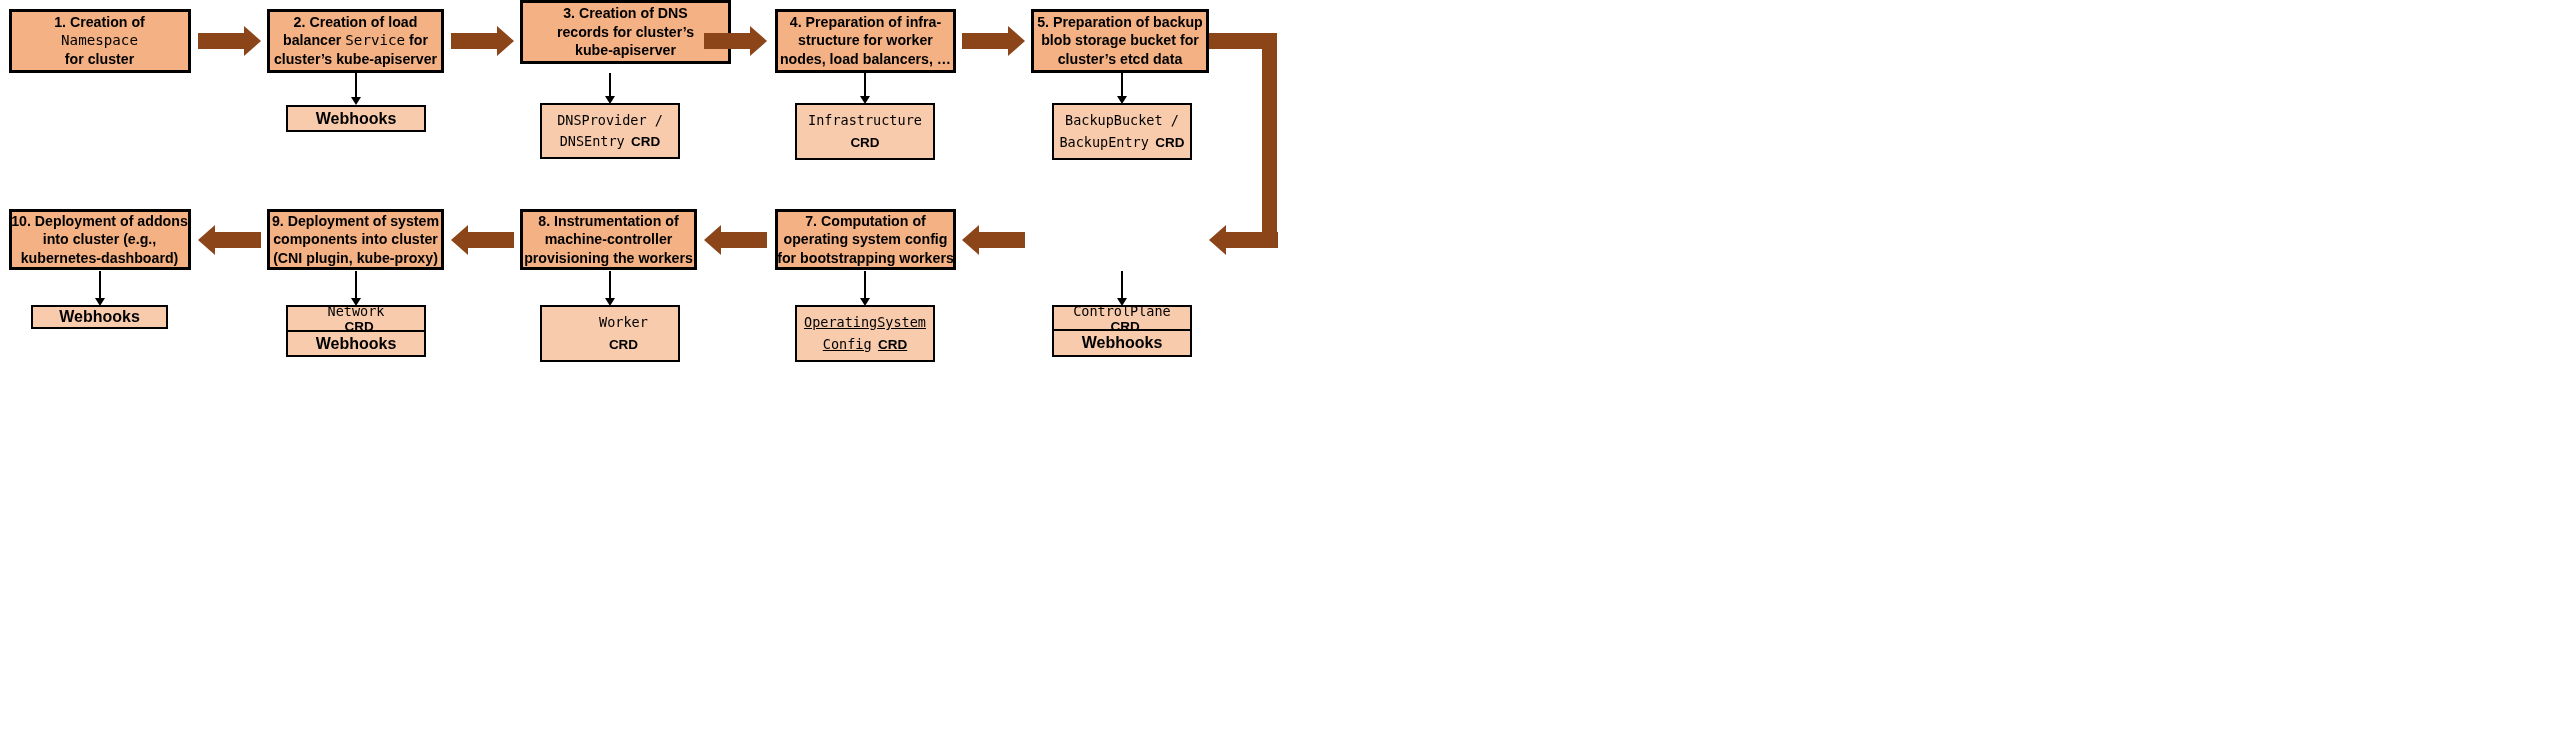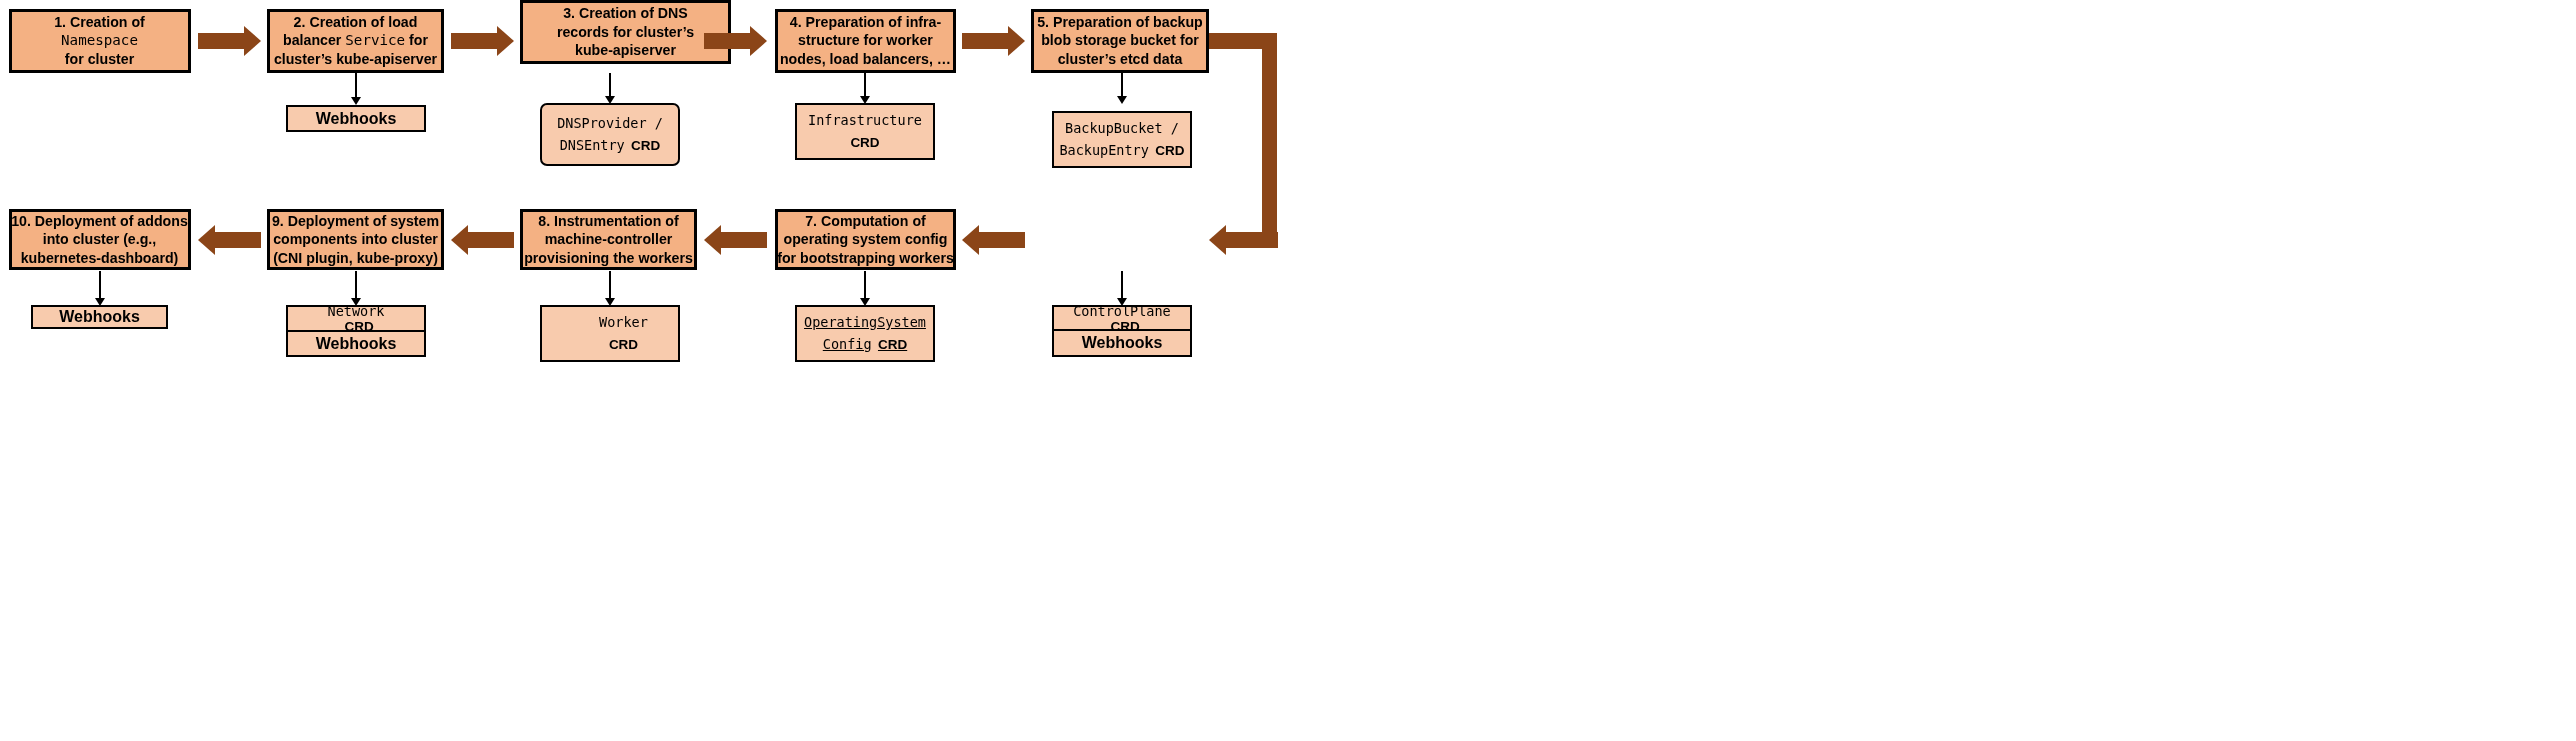--- a/index.html
+++ b/index.html
@@ -190,31 +190,31 @@
     </div>
   <div class="vconn" style="left:1116px;top:271px;height:35px;">
       <div class="vline"></div>
       <div class="vhead"></div>
     </div>
 
   <div class="sub-box" style="left:286px;top:105px;width:140px;height:27px;">
     <div class="line webhooks-label"><span>Webhooks</span></div>
   </div>
 
-  <div class="sub-box" style="left:540px;top:103px;width:140px;height:63px;border-radius:7px;">
+  <div class="sub-box" style="left:540px;top:103px;width:140px;height:56px;">
     <div class="line"><span>DNSProvider /</span></div>
     <div class="line"><span>DNSEntry</span><span class="crd gap">CRD</span></div>
   </div>
 
   <div class="sub-box" style="left:795px;top:103px;width:140px;height:57px;">
     <div class="line"><span>Infrastructure</span></div>
     <div class="line crd"><span>CRD</span></div>
   </div>
 
-  <div class="sub-box" style="left:1052px;top:103px;width:140px;height:57px;margin-top:8px;">
+  <div class="sub-box" style="left:1052px;top:103px;width:140px;height:57px;">
     <div class="line"><span>BackupBucket /</span></div>
     <div class="line"><span>BackupEntry</span><span class="crd gap">CRD</span></div>
   </div>
 
   <div class="sub-box" style="left:31px;top:305px;width:137px;height:24px;">
     <div class="line webhooks-label"><span>Webhooks</span></div>
   </div>
 
   <div class="sub-stack" style="left:286px;top:305px;width:140px;">
     <div class="sub-row divider" style="height:23px;"><span>Network</span><span class="crd gap">CRD</span></div>

